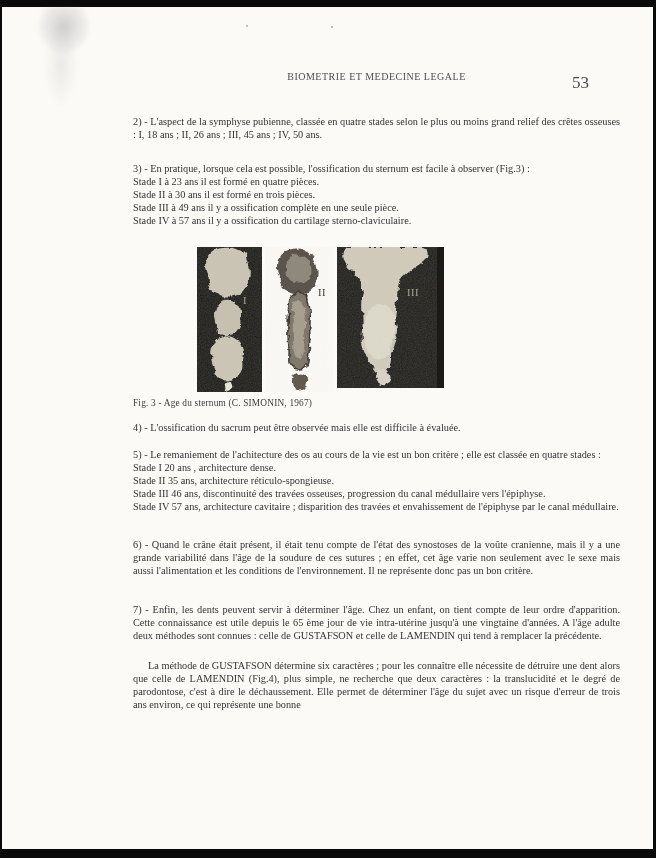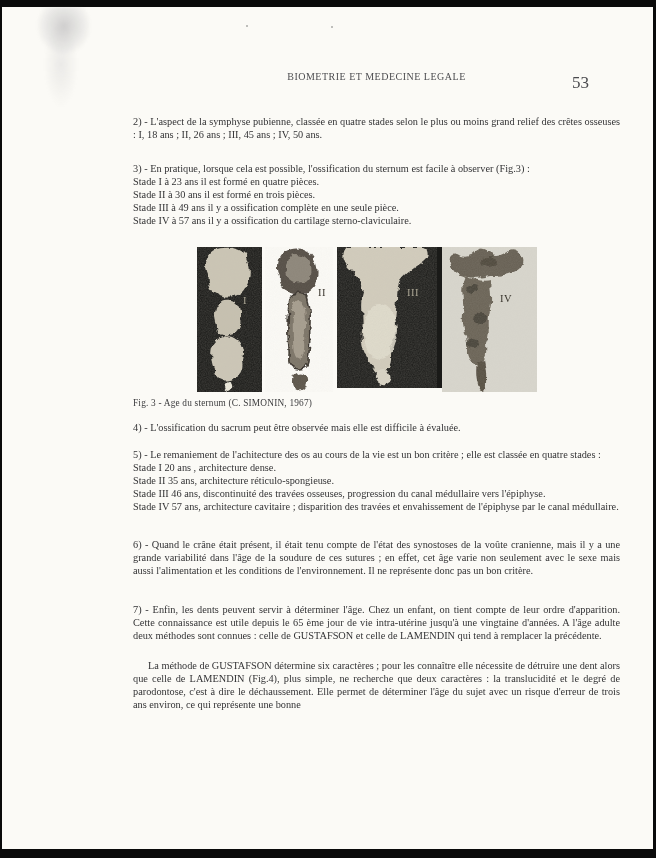--- a/index.html
+++ b/index.html
@@ -141,35 +141,20 @@
         <g filter="url(#rough)">
           <path d="M10,0 C4,6 6,14 12,20 C20,28 25,36 27,44 C23,58 27,72 25,84 C23,98 29,110 35,118 C37,126 45,130 49,124 C55,118 55,109 53,100 C61,90 57,76 59,64 C61,52 59,42 63,34 C69,26 79,20 87,14 C93,10 91,2 85,0 Z" fill="#d2ccbc"></path>
           <ellipse cx="43" cy="84" rx="17" ry="28" fill="#e3decf" opacity="0.85"></ellipse>
           <path d="M41,124 C37,130 39,136 45,138 C51,139 55,134 53,128 C51,122 45,120 41,124 Z" fill="#d9d4c5"></path>
         </g>
         <rect width="100" height="141" filter="url(#grain)" opacity="0.28" fill="#000"></rect>
       </svg>
       <span class="panel-label lbl-light lab-3">III</span>
     </div>
 
-    <div class="panel panel-4">
-      <svg width="95" height="145" viewBox="0 0 95 145">
-        <g filter="url(#rough)">
-          <path d="M9,16 C5,8 11,4 17,8 C23,12 29,8 33,4 C39,-1 45,2 49,7 C55,12 63,6 67,3 C73,0 79,6 81,12 C83,18 77,24 69,26 C59,30 49,28 43,30 C33,32 21,30 15,26 C11,23 10,20 9,16 Z" fill="#665f53"></path>
-          <path d="M23,29 C17,43 23,55 21,67 C19,81 27,91 25,103 C24,113 31,119 37,117 C43,115 45,107 44,97 C49,87 45,75 48,63 C51,51 47,41 49,33 C41,35 31,33 23,29 Z" fill="#6b6457"></path>
-          <path d="M35,115 C33,125 35,135 38,142 C40,146 44,143 44,137 C45,127 43,119 42,113 C39,115 37,115 35,115 Z" fill="#574f43"></path>
-          <ellipse cx="31" cy="42" rx="6" ry="4" fill="#3b362d" opacity="0.7"></ellipse>
-          <ellipse cx="39" cy="72" rx="7" ry="5" fill="#3b362d" opacity="0.7"></ellipse>
-          <ellipse cx="31" cy="96" rx="6" ry="4" fill="#3b362d" opacity="0.7"></ellipse>
-          <ellipse cx="47" cy="15" rx="8" ry="5" fill="#464035" opacity="0.7"></ellipse>
-        </g>
-        <rect width="95" height="145" filter="url(#grain)" opacity="0.16" fill="#000"></rect>
-      </svg>
-      <span class="panel-label lbl-dark lab-4">IV</span>
-    </div>
 
   </div>
 
   <div class="fig-caption">Fig. 3 - Age du sternum (C. SIMONIN, 1967)</div>
 
   <div class="textblock p4">
     <div class="line">4) - L'ossification du sacrum peut être observée mais elle est difficile à évaluée.</div>
   </div>
 
   <div class="textblock p5">

